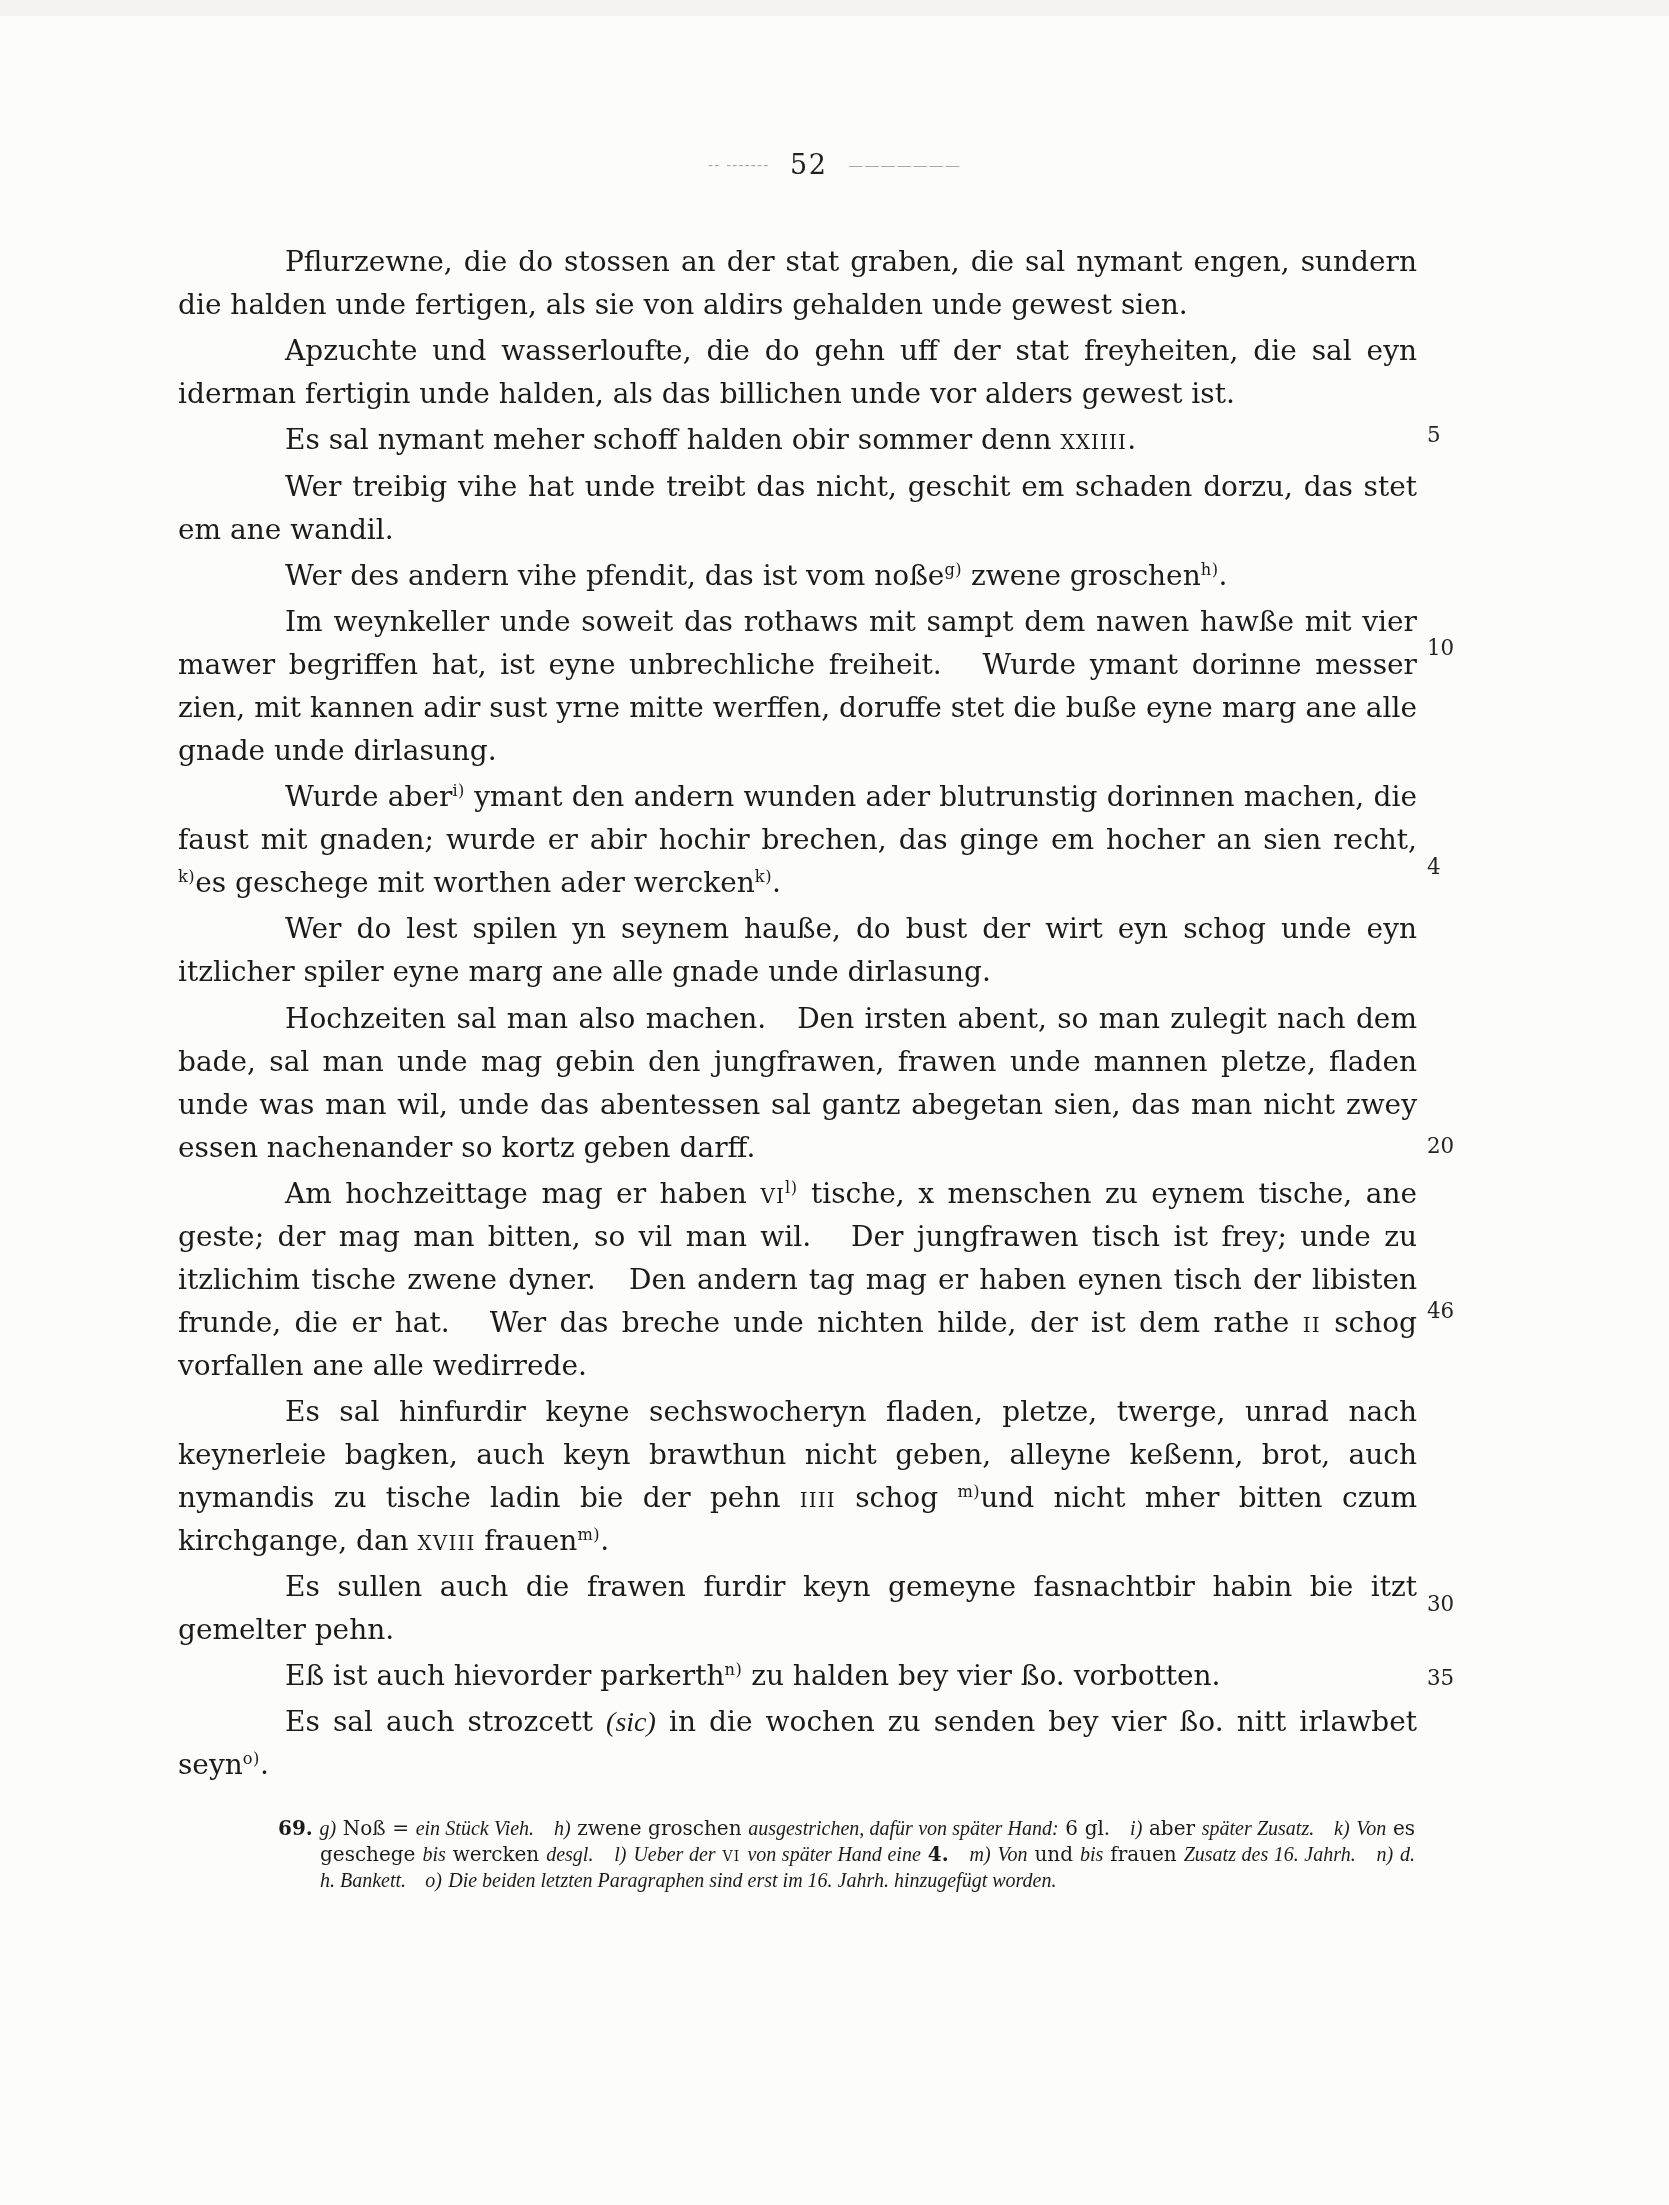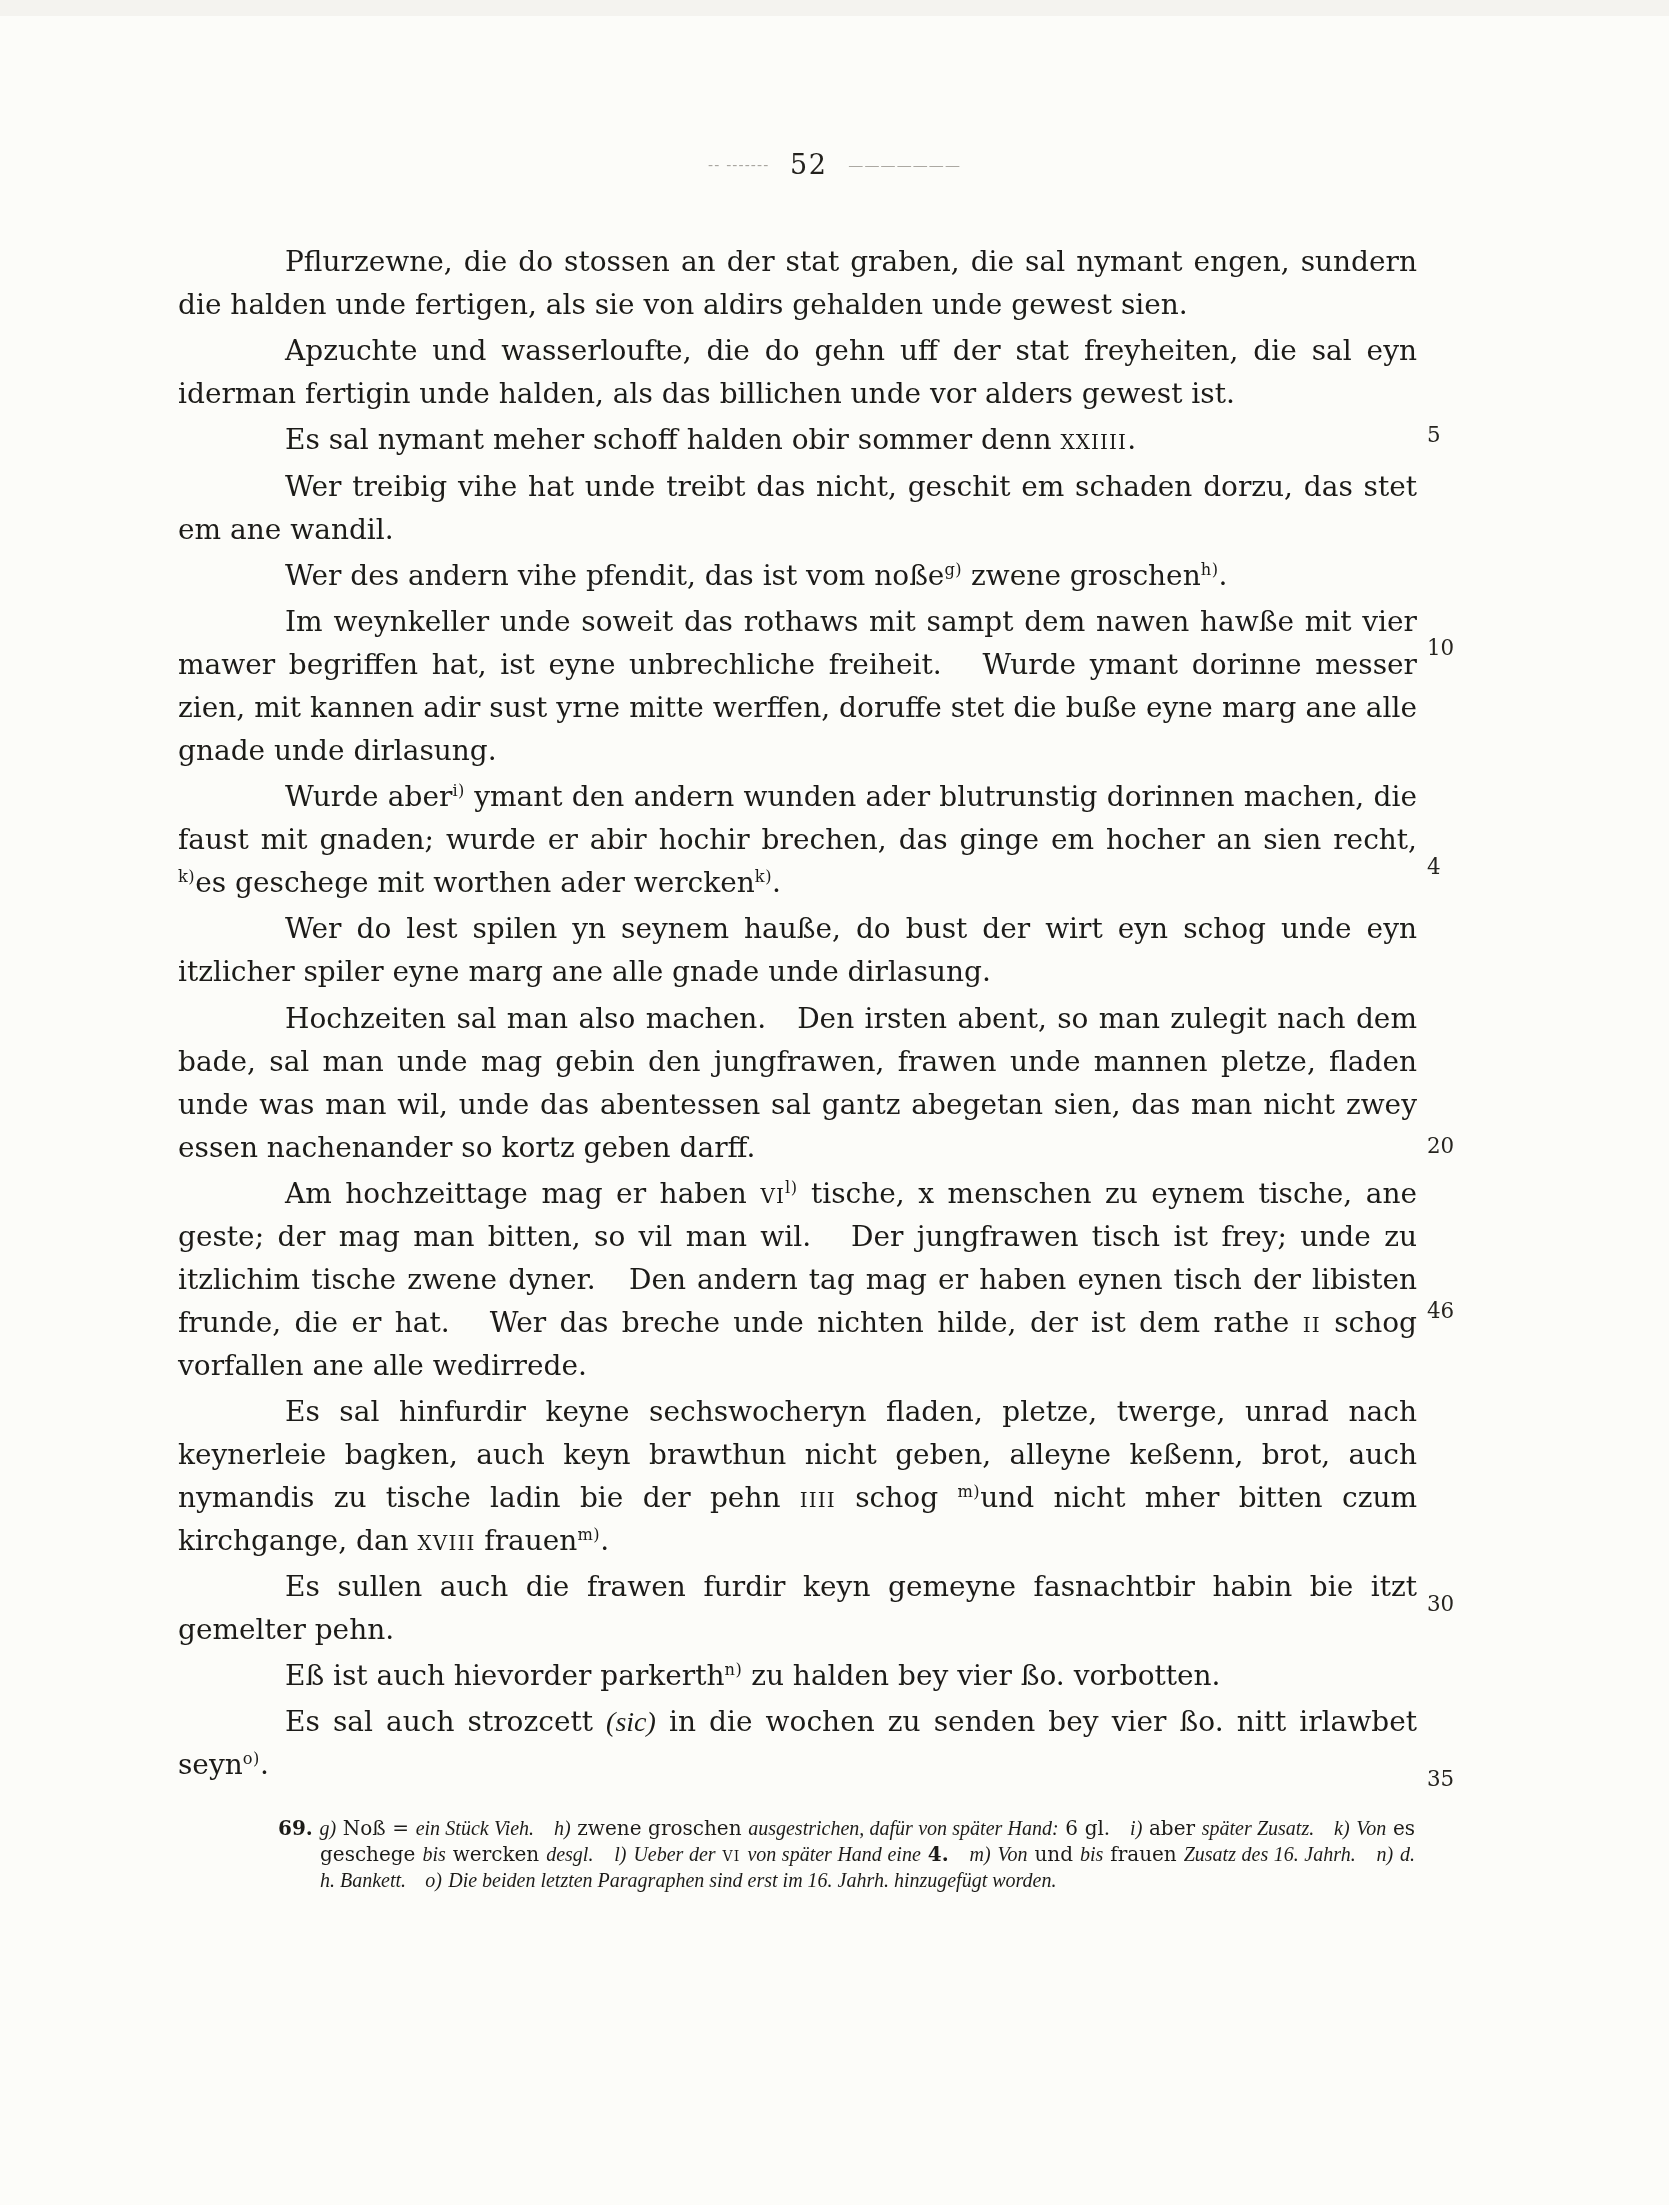--- a/index.html
+++ b/index.html
@@ -116,21 +116,21 @@
     <p>Es sal auch strozcett <em>(sic)</em> in die wochen zu senden bey vier ßo. nitt irlawbet seyn<sup>o)</sup>.</p>
   </main>
 
   <aside>
     <span class="lineno" style="top:406px">5</span>
     <span class="lineno" style="top:619px">10</span>
     <span class="lineno" style="top:838px">4</span>
     <span class="lineno" style="top:1117px">20</span>
     <span class="lineno" style="top:1282px">46</span>
     <span class="lineno" style="top:1575px">30</span>
-    <span class="lineno" style="top:1750px">35</span>
+    <span class="lineno" style="top:1649px">35</span>
   </aside>
 
   <footer class="footnotes">
     <p class="footnote"><strong>69.</strong> <em>g)</em> Noß = <em>ein Stück Vieh.</em>&nbsp;&nbsp; <em>h)</em> zwene groschen <em>ausgestrichen, dafür von später Hand:</em> 6 gl.&nbsp;&nbsp; <em>i)</em> aber <em>später Zusatz.</em>&nbsp;&nbsp; <em>k)</em> <em>Von</em> es geschege <em>bis</em> wercken <em>desgl.</em>&nbsp;&nbsp; <em>l)</em> <em>Ueber der</em> <span class="sc">vi</span> <em>von später Hand eine</em> <strong>4.</strong>&nbsp;&nbsp; <em>m)</em> <em>Von</em> und <em>bis</em> frauen <em>Zusatz des 16. Jahrh.</em>&nbsp;&nbsp; <em>n)</em> <em>d. h. Bankett.</em>&nbsp;&nbsp; <em>o)</em> <em>Die beiden letzten Paragraphen sind erst im 16. Jahrh. hinzugefügt worden.</em></p>
   </footer>
 
 </div>
 
 
 </body></html>

